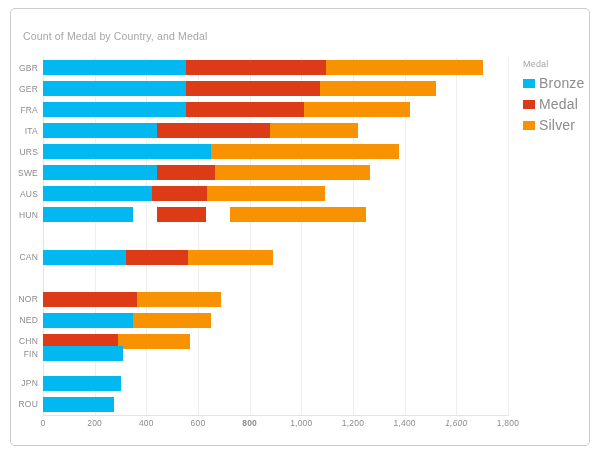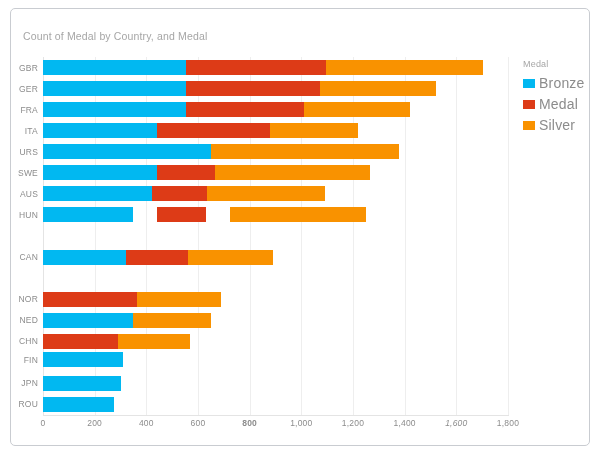--- a/index.html
+++ b/index.html
@@ -206,21 +206,21 @@
           <div class="bar-row" style="top: 255.735px;">
             <span class="ylabel">NED</span>
             <div class="seg" title="NED — Bronze: 350" style="width: 90.4167px; background: rgb(1, 184, 241);"></div>
             <div class="seg" title="NED — Silver: 300" style="width: 77.5px; background: rgb(249, 146, 0);"></div>
           </div>
           <div class="bar-row" style="top: 276.794px;">
             <span class="ylabel">CHN</span>
             <div class="seg" title="CHN — Gold: 290" style="width: 74.9167px; background: rgb(221, 59, 23);"></div>
             <div class="seg" title="CHN — Silver: 280" style="width: 72.3333px; background: rgb(249, 146, 0);"></div>
           </div>
-          <div class="bar-row" style="top: 295px;">
+          <div class="bar-row" style="top: 289px;">
             <span class="ylabel">FIN</span>
             <div class="seg" title="FIN — Bronze: 310" style="width: 80.0833px; background: rgb(1, 184, 241);"></div>
           </div>
           <div class="bar-row" style="top: 318.912px;">
             <span class="ylabel">JPN</span>
             <div class="seg" title="JPN — Bronze: 300" style="width: 77.5px; background: rgb(1, 184, 241);"></div>
           </div>
           <div class="bar-row" style="top: 339.971px;">
             <span class="ylabel">ROU</span>
             <div class="seg" title="ROU — Bronze: 275" style="width: 71.0417px; background: rgb(1, 184, 241);"></div>

